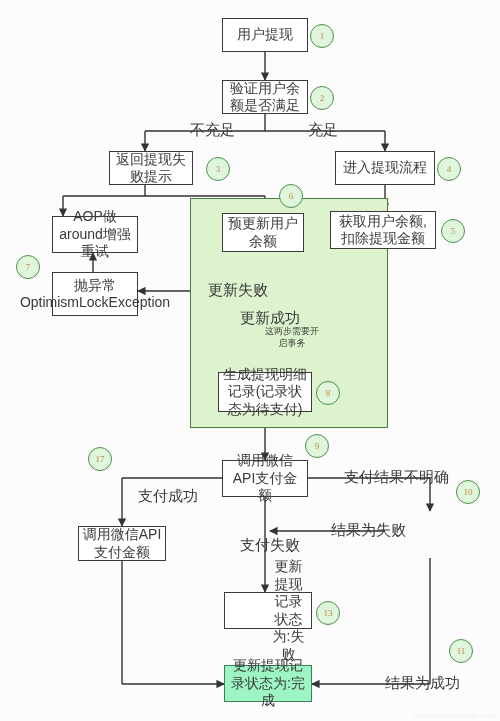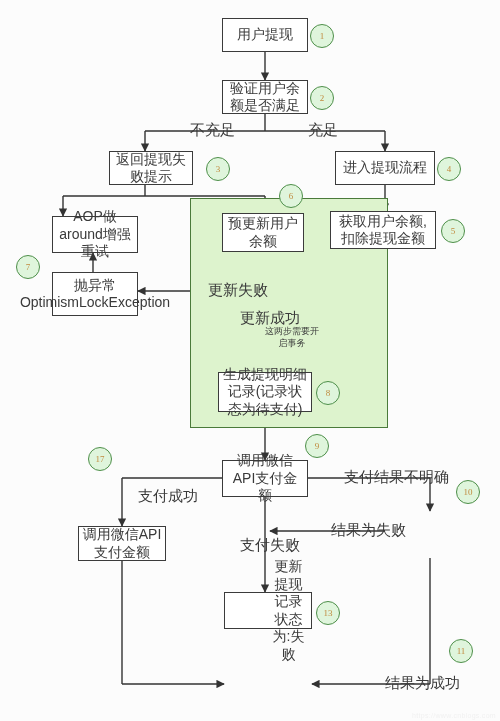--- a/index.html
+++ b/index.html
@@ -170,20 +170,21 @@
 
   <div class="node" style="left:218px; top:372px; width:94px; height:40px;">生成提现明细记录(记录状态为待支付)</div>
 
   <div class="node" style="left:222px; top:460px; width:86px; height:37px;">调用微信API支付金额</div>
 
 
   <div class="node" style="left:78px; top:526px; width:88px; height:35px;">调用微信API支付金额</div>
 
   <div class="node" style="left:224px; top:592px; width:88px; height:37px;padding-left:44px;">更新提现记录状态为:失败</div>
 
+  <div class="node green-fill" style="left:224px; top:665px; width:88px; height:37px;">更新提现记录状态为:完成</div>
 
   <div class="badge" style="left:310px; top:24px;">1</div>
   <div class="badge" style="left:310px; top:86px;">2</div>
   <div class="badge" style="left:206px; top:157px;">3</div>
   <div class="badge" style="left:437px; top:157px;">4</div>
   <div class="badge" style="left:441px; top:219px;">5</div>
   <div class="badge" style="left:279px; top:184px;">6</div>
   <div class="badge" style="left:16px;  top:255px;">7</div>
   <div class="badge" style="left:316px; top:381px;">8</div>
   <div class="badge" style="left:305px; top:434px;">9</div>

